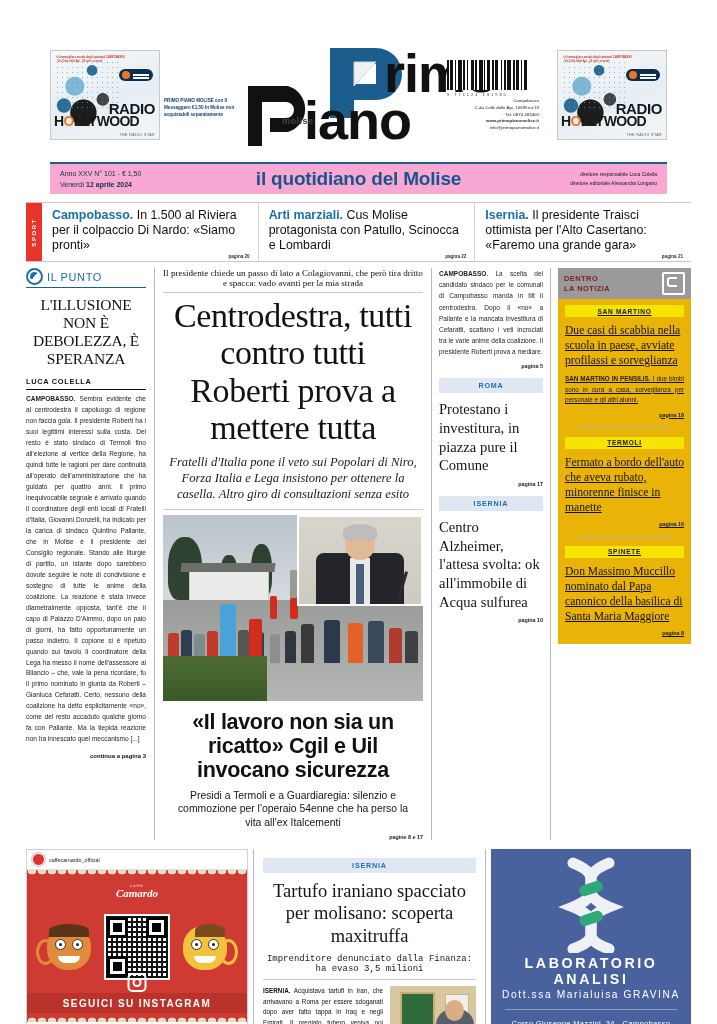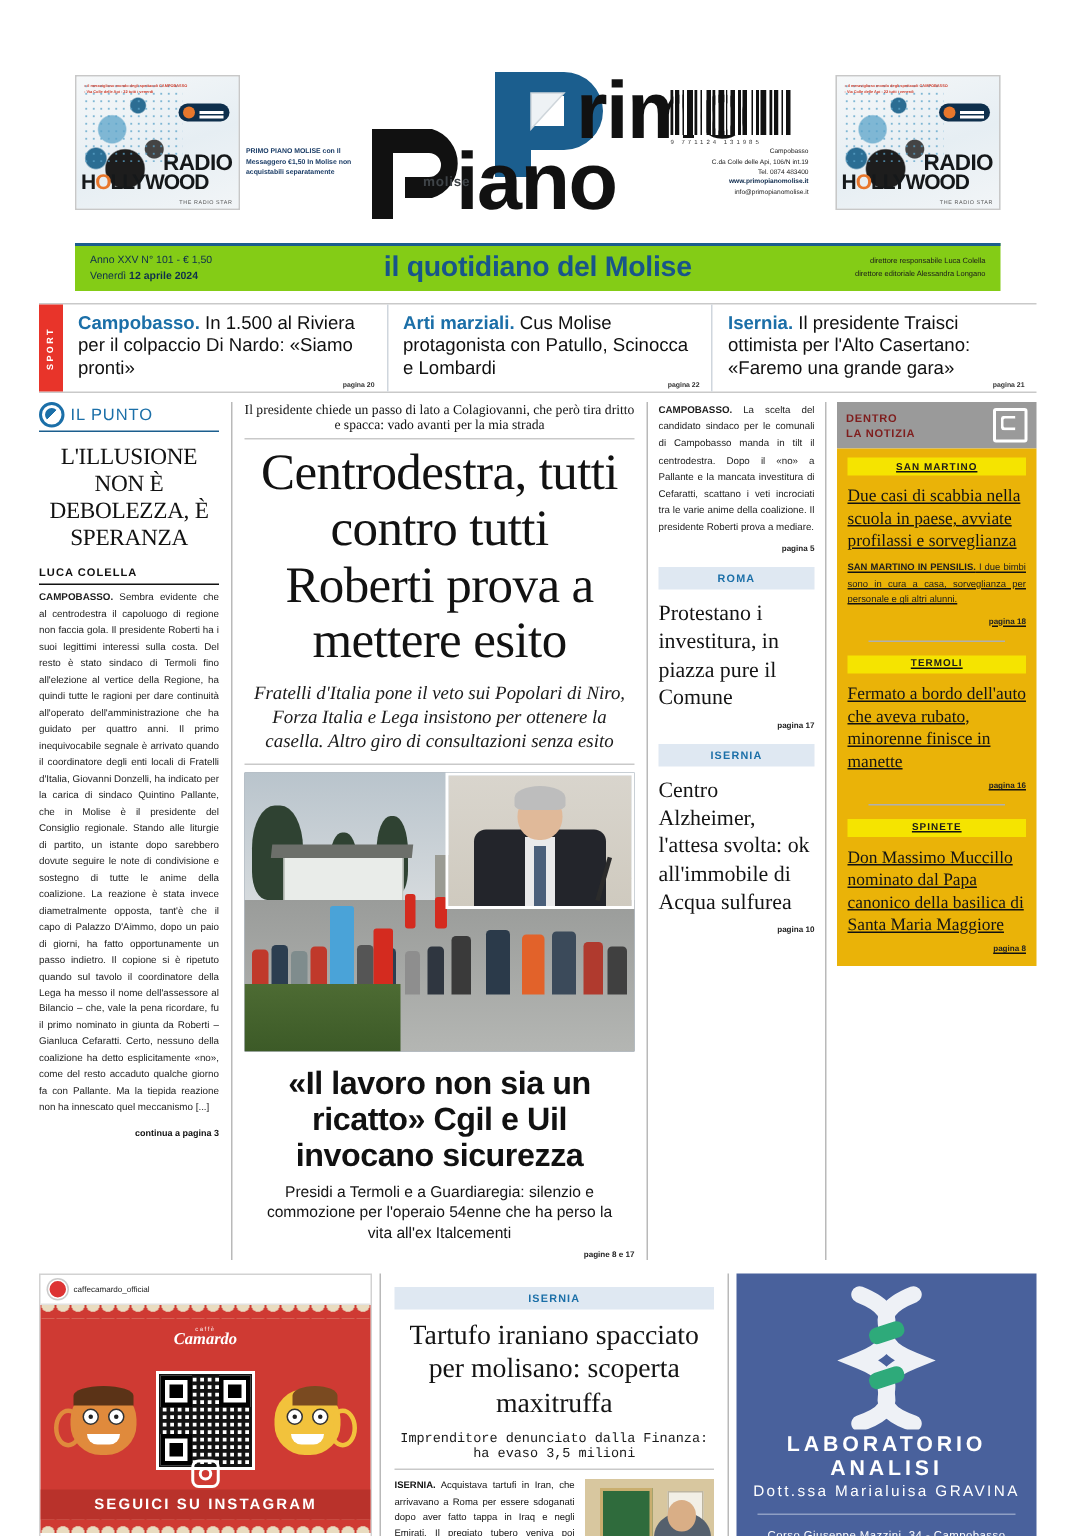--- a/index.html
+++ b/index.html
@@ -36,21 +36,21 @@
   .logo{position:absolute;left:196px;top:0;width:310px;height:104px;}
   .logo svg{display:block;}
   .logo-molise{position:absolute;left:48px;top:74px;font-size:9px;color:#3f4448;font-weight:bold;letter-spacing:.5px;}
 
   .barcode{position:absolute;right:146px;top:14px;width:86px;height:34px;display:flex;align-items:flex-end;gap:0;}
   .barcode i{display:block;background:#111;height:30px;}
   .barcode .n{position:absolute;left:0;bottom:-7px;font-size:4px;color:#333;letter-spacing:2px;}
   .addr{position:absolute;right:140px;top:56px;width:110px;text-align:right;font-size:4.4px;line-height:1.55;color:#1a1a1a;}
   .addr .w{color:#0d2a4c;font-weight:bold;}
 
-  .strap{position:relative;margin:2px 50px 0 50px;height:30px;background:#84cc16;border-top:2px solid #1b5e8e;display:flex;align-items:center;}
+  .strap{position:relative;margin:2px 50px 0 50px;height:30px;background:#f9a8d4;border-top:2px solid #1b5e8e;display:flex;align-items:center;}
   .strap .issue{position:absolute;left:10px;top:4px;font-size:7px;line-height:1.6;color:#0e2f4c;}
   .strap .issue b{font-weight:bold;}
   .strap .title{flex:1;text-align:center;font-size:19px;font-weight:bold;color:#18558a;letter-spacing:-.2px;}
   .strap .dirs{position:absolute;right:10px;top:6px;text-align:right;font-size:5px;line-height:1.7;color:#1a1a1a;}
 
   
   .sportbar{margin:8px 26px 0 26px;border-top:1px solid #c9c9c9;border-bottom:1px solid #c9c9c9;display:flex;height:58px;}
   .sport-tab{width:16px;background:#e8342a;color:#fff;display:flex;align-items:center;justify-content:center;}
   .sport-tab span{writing-mode:vertical-rl;transform:rotate(180deg);font-size:6px;font-weight:bold;letter-spacing:1.6px;}
   .sport-cell{flex:1;padding:5px 8px 0 10px;position:relative;border-right:1px solid #cfd6dd;}
@@ -330,21 +330,21 @@
       <div class="punto-hl">L'ILLUSIONE NON È DEBOLEZZA, È SPERANZA</div>
       <div class="punto-author">LUCA COLELLA</div>
       <div class="punto-body"><b>CAMPOBASSO.</b><span> Sembra evidente che al centrodestra il capoluogo di regione non faccia gola. Il presidente Roberti ha i suoi legittimi interessi sulla costa. Del resto è stato sindaco di Termoli fino all'elezione al vertice della Regione, ha quindi tutte le ragioni per dare continuità all'operato dell'amministrazione che ha guidato per quattro anni. Il primo inequivocabile segnale è arrivato quando il coordinatore degli enti locali di Fratelli d'Italia, Giovanni Donzelli, ha indicato per la carica di sindaco Quintino Pallante, che in Molise è il presidente del Consiglio regionale. Stando alle liturgie di partito, un istante dopo sarebbero dovute seguire le note di condivisione e sostegno di tutte le anime della coalizione. La reazione è stata invece diametralmente opposta, tant'è che il capo di Palazzo D'Aimmo, dopo un paio di giorni, ha fatto opportunamente un passo indietro. Il copione si è ripetuto quando sul tavolo il coordinatore della Lega ha messo il nome dell'assessore al Bilancio – che, vale la pena ricordare, fu il primo nominato in giunta da Roberti – Gianluca Cefaratti. Certo, nessuno della coalizione ha detto esplicitamente «no», come del resto accaduto qualche giorno fa con Pallante. Ma la tiepida reazione non ha innescato quel meccanismo [...]</span></div>
       <div class="punto-cont">continua a pagina 3</div>
     </div>
 
     <div class="col-main">
       <div class="kicker">Il presidente chiede un passo di lato a Colagiovanni, che però tira dritto e spacca: vado avanti per la mia strada</div>
       <div class="main-hl">
         <div>Centrodestra, tutti contro tutti</div>
-        <div>Roberti prova a mettere esito</div>
+        <div>Roberti prova a mettere tutta</div>
       </div>
       <div class="main-sub">Fratelli d'Italia pone il veto sui Popolari di Niro, Forza Italia e Lega insistono per ottenere la casella. Altro giro di consultazioni senza esito</div>
 
       <div class="photo-wrap">
         <div class="photo">
           <div class="ph-sky"></div>
           <div class="ph-tree" style="left:2%;top:12%;width:13%;height:34%"></div>
           <div class="ph-tree" style="left:34%;top:16%;width:8%;height:28%"></div>
           <div class="ph-tree" style="left:53%;top:9%;width:11%;height:33%"></div>
           <div class="ph-tree" style="left:22%;top:22%;width:7%;height:22%"></div>

